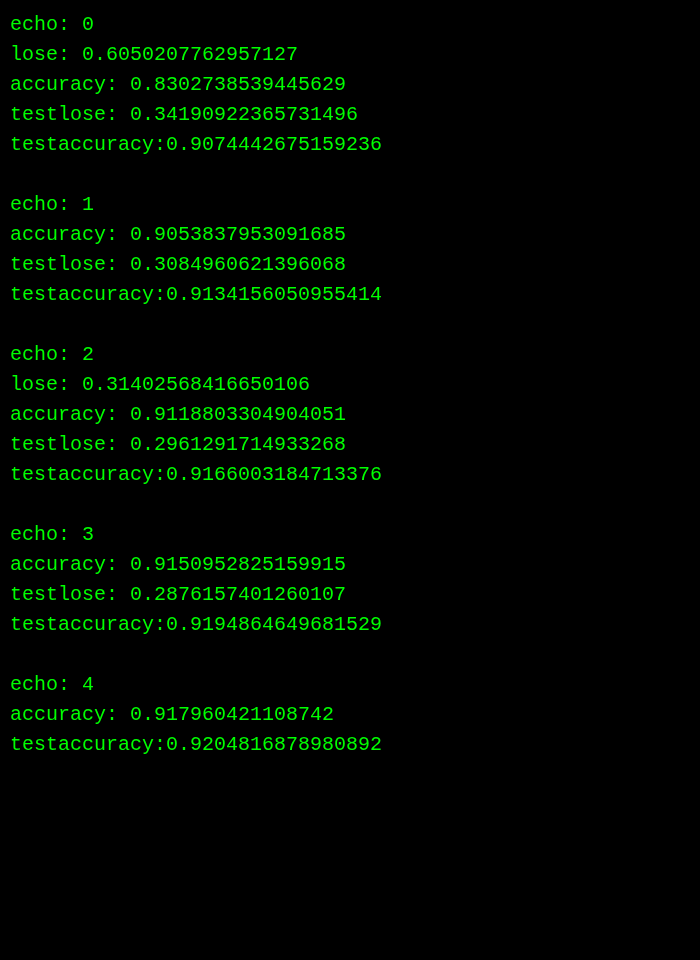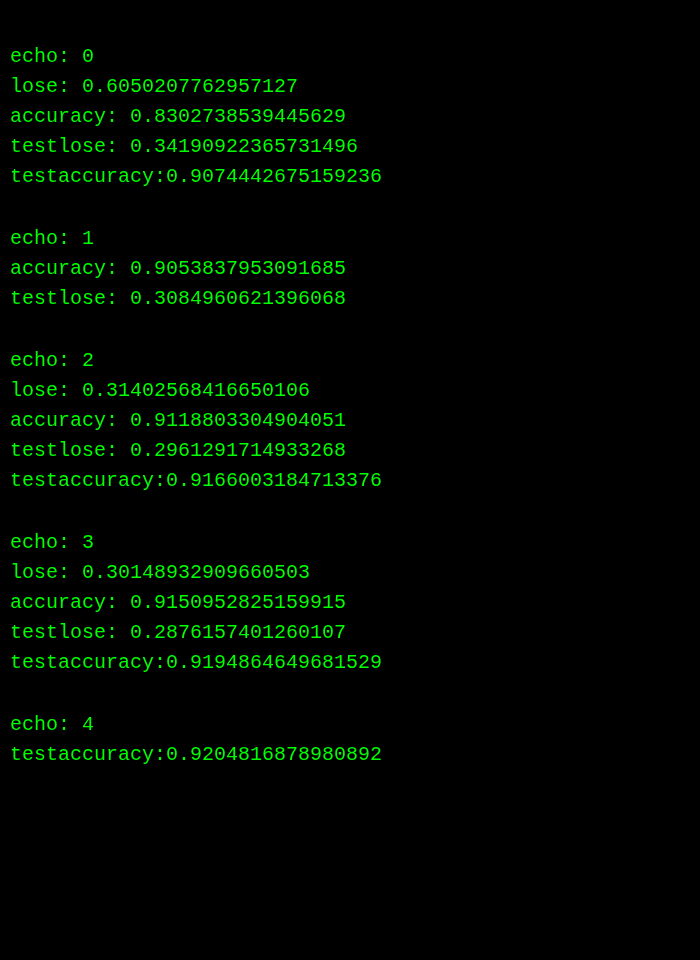--- a/index.html
+++ b/index.html
@@ -13,21 +13,20 @@
       font-family: 'Courier New', Courier, monospace;
       font-size: 20px;
       line-height: 1.5;
       padding: 10px;
       width: 700px;
       height: 960px;
       overflow: hidden;
     }
     .output-block {
       margin-bottom: 30px;
-      margin-top: 32px;
     }
     .output-line {
       white-space: pre;
     }
   </style>
 </head>
 <body>
 
 <div>
   <div class="output-block">
@@ -35,35 +34,36 @@
     <div class="output-line"><span>lose: </span><span>0.6050207762957127</span></div>
     <div class="output-line"><span>accuracy: </span><span>0.8302738539445629</span></div>
     <div class="output-line"><span>testlose: </span><span>0.34190922365731496</span></div>
     <div class="output-line"><span>testaccuracy:</span><span>0.9074442675159236</span></div>
   </div>
 
   <div class="output-block">
     <div class="output-line"><span>echo: </span><span>1</span></div>
     <div class="output-line"><span>accuracy: </span><span>0.9053837953091685</span></div>
     <div class="output-line"><span>testlose: </span><span>0.3084960621396068</span></div>
+    <div class="output-line"><span>testaccuracy:</span><span>0.9134156050955414</span></div>
   </div>
 
   <div class="output-block">
     <div class="output-line"><span>echo: </span><span>2</span></div>
     <div class="output-line"><span>lose: </span><span>0.31402568416650106</span></div>
     <div class="output-line"><span>accuracy: </span><span>0.9118803304904051</span></div>
     <div class="output-line"><span>testlose: </span><span>0.2961291714933268</span></div>
     <div class="output-line"><span>testaccuracy:</span><span>0.9166003184713376</span></div>
   </div>
 
   <div class="output-block">
     <div class="output-line"><span>echo: </span><span>3</span></div>
-    <div class="output-line"><span>lose: </span><span>0.30148932909660503</span></div>
     <div class="output-line"><span>accuracy: </span><span>0.9150952825159915</span></div>
     <div class="output-line"><span>testlose: </span><span>0.2876157401260107</span></div>
     <div class="output-line"><span>testaccuracy:</span><span>0.9194864649681529</span></div>
   </div>
 
   <div class="output-block">
     <div class="output-line"><span>echo: </span><span>4</span></div>
+    <div class="output-line"><span>accuracy: </span><span>0.917960421108742</span></div>
     <div class="output-line"><span>testaccuracy:</span><span>0.9204816878980892</span></div>
   </div>
 </div>
 
 </body></html>

